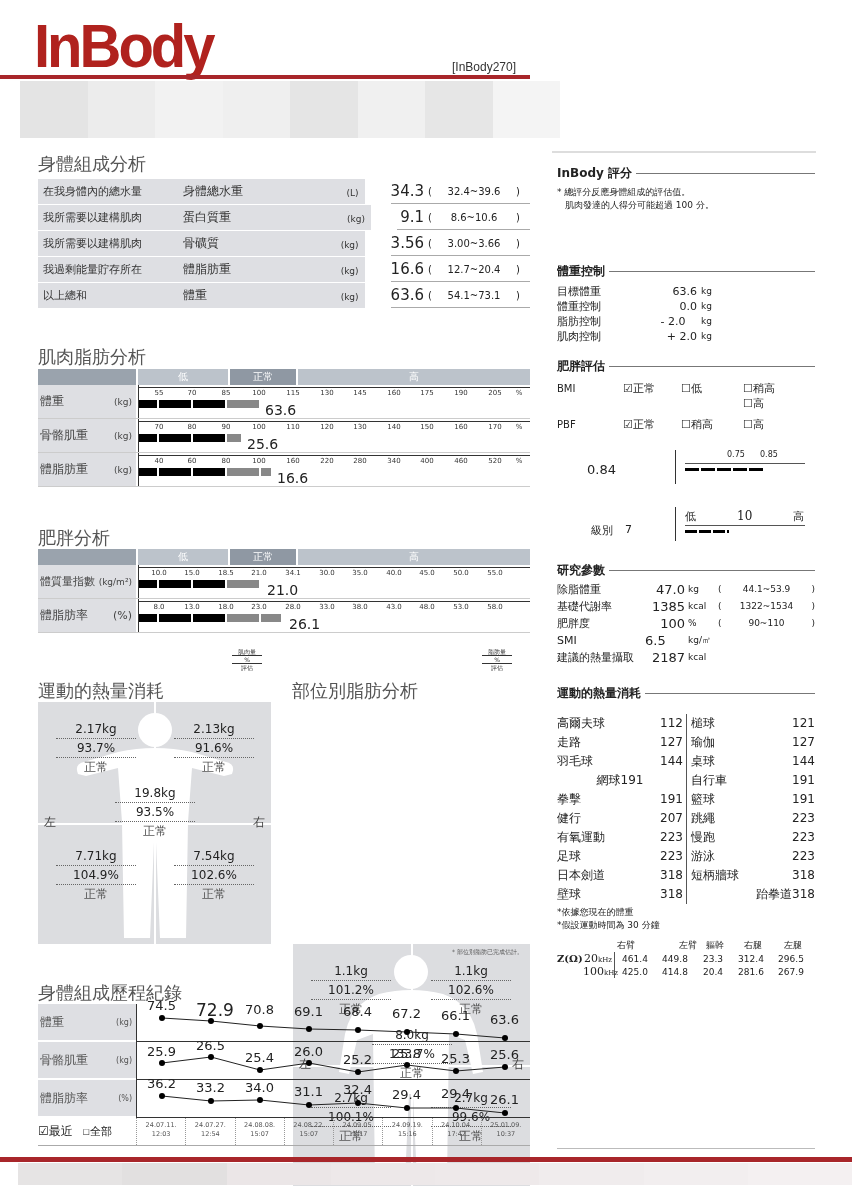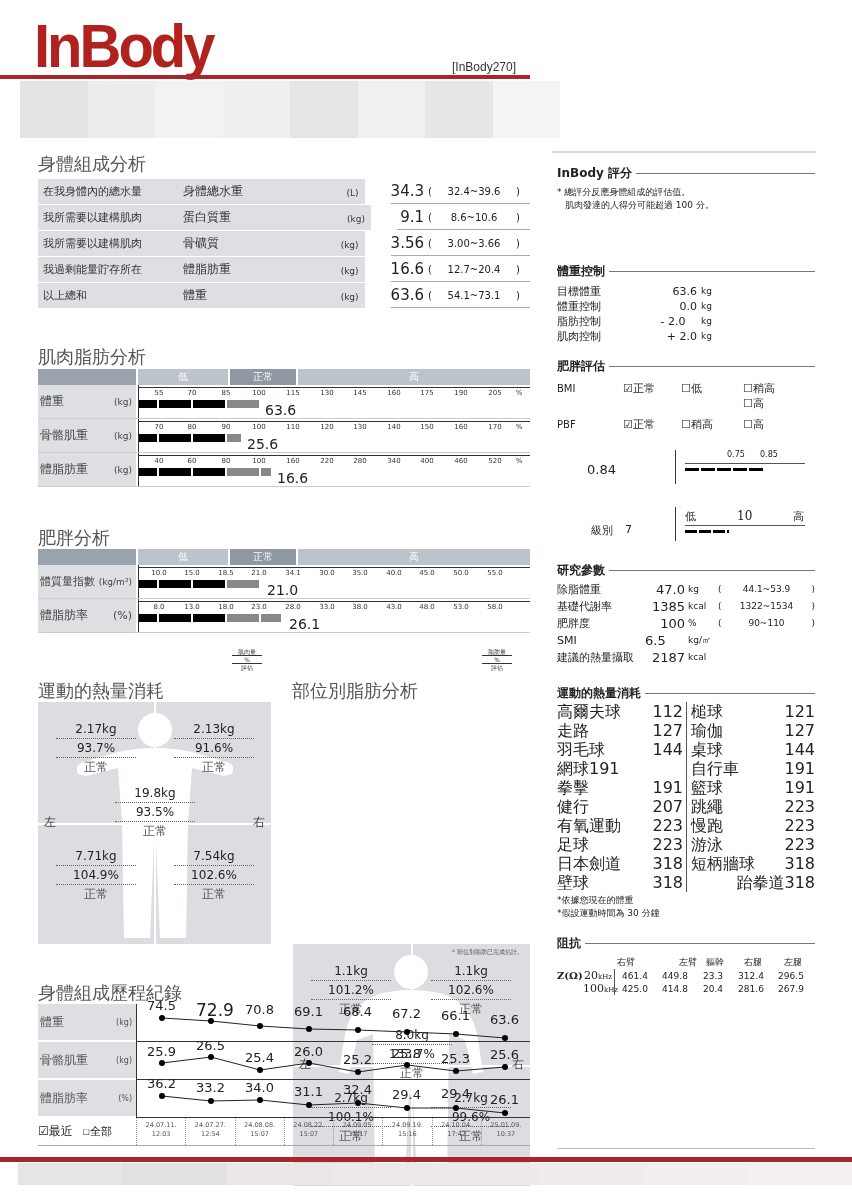--- a/index.html
+++ b/index.html
@@ -628,35 +628,35 @@
         <span style="width:40px;text-align:right;font-size:13px">2187</span>
         <span class="small" style="width:30px;margin-left:3px">kcal</span>
       </div>
   </div>
 </div>
 
 <div class="abs rc" style="top:685px">
   <div class="rh">
       <span>運動的熱量消耗</span>
     </div>
-  <div style="display:flex;margin-top:0;font-size:16px;line-height:19px">
+  <div style="display:flex;margin-top:12px;font-size:12px;line-height:19px">
     <div style="width:130px;border-right:1px solid #555;padding-right:3px">
       <div style="display:flex;justify-content:space-between">
           <span>高爾夫球</span>
           <span>112</span>
         </div>
       <div style="display:flex;justify-content:space-between">
           <span>走路</span>
           <span>127</span>
         </div>
       <div style="display:flex;justify-content:space-between">
           <span>羽毛球</span>
           <span>144</span>
         </div>
-      <div style="display:flex;justify-content:flex-start">
+      <div style="display:flex;justify-content:center">
           <span>網球</span>
           <span>191</span>
         </div>
       <div style="display:flex;justify-content:space-between">
           <span>拳擊</span>
           <span>191</span>
         </div>
       <div style="display:flex;justify-content:space-between">
           <span>健行</span>
           <span>207</span>
@@ -719,23 +719,20 @@
           <span>跆拳道</span>
           <span>318</span>
         </div>
     </div>
   </div>
   <div class="small" style="margin-top:2px">*依據您現在的體重</div>
   <div class="small">*假設運動時間為 30 分鐘</div>
 </div>
 
 <div class="abs rc" style="top:935px">
-  <div class="rh">
-      <span>阻抗</span>
-    </div>
   <div style="font-size:9px;margin-top:4px">
     <div style="display:flex;padding-left:60px">
       <span style="width:40px;text-align:left">右臂</span>
       <span style="width:40px;text-align:right">左臂</span>
       <span style="width:36px;text-align:center">軀幹</span>
       <span style="width:40px;text-align:center">右腿</span>
       <span style="width:40px;text-align:center">左腿</span>
     </div>
     <div style="display:flex;align-items:baseline">
       <span style="width:26px;font-weight:bold;font-family:'DejaVu Serif',serif;font-size:10px">Z(Ω)</span>

